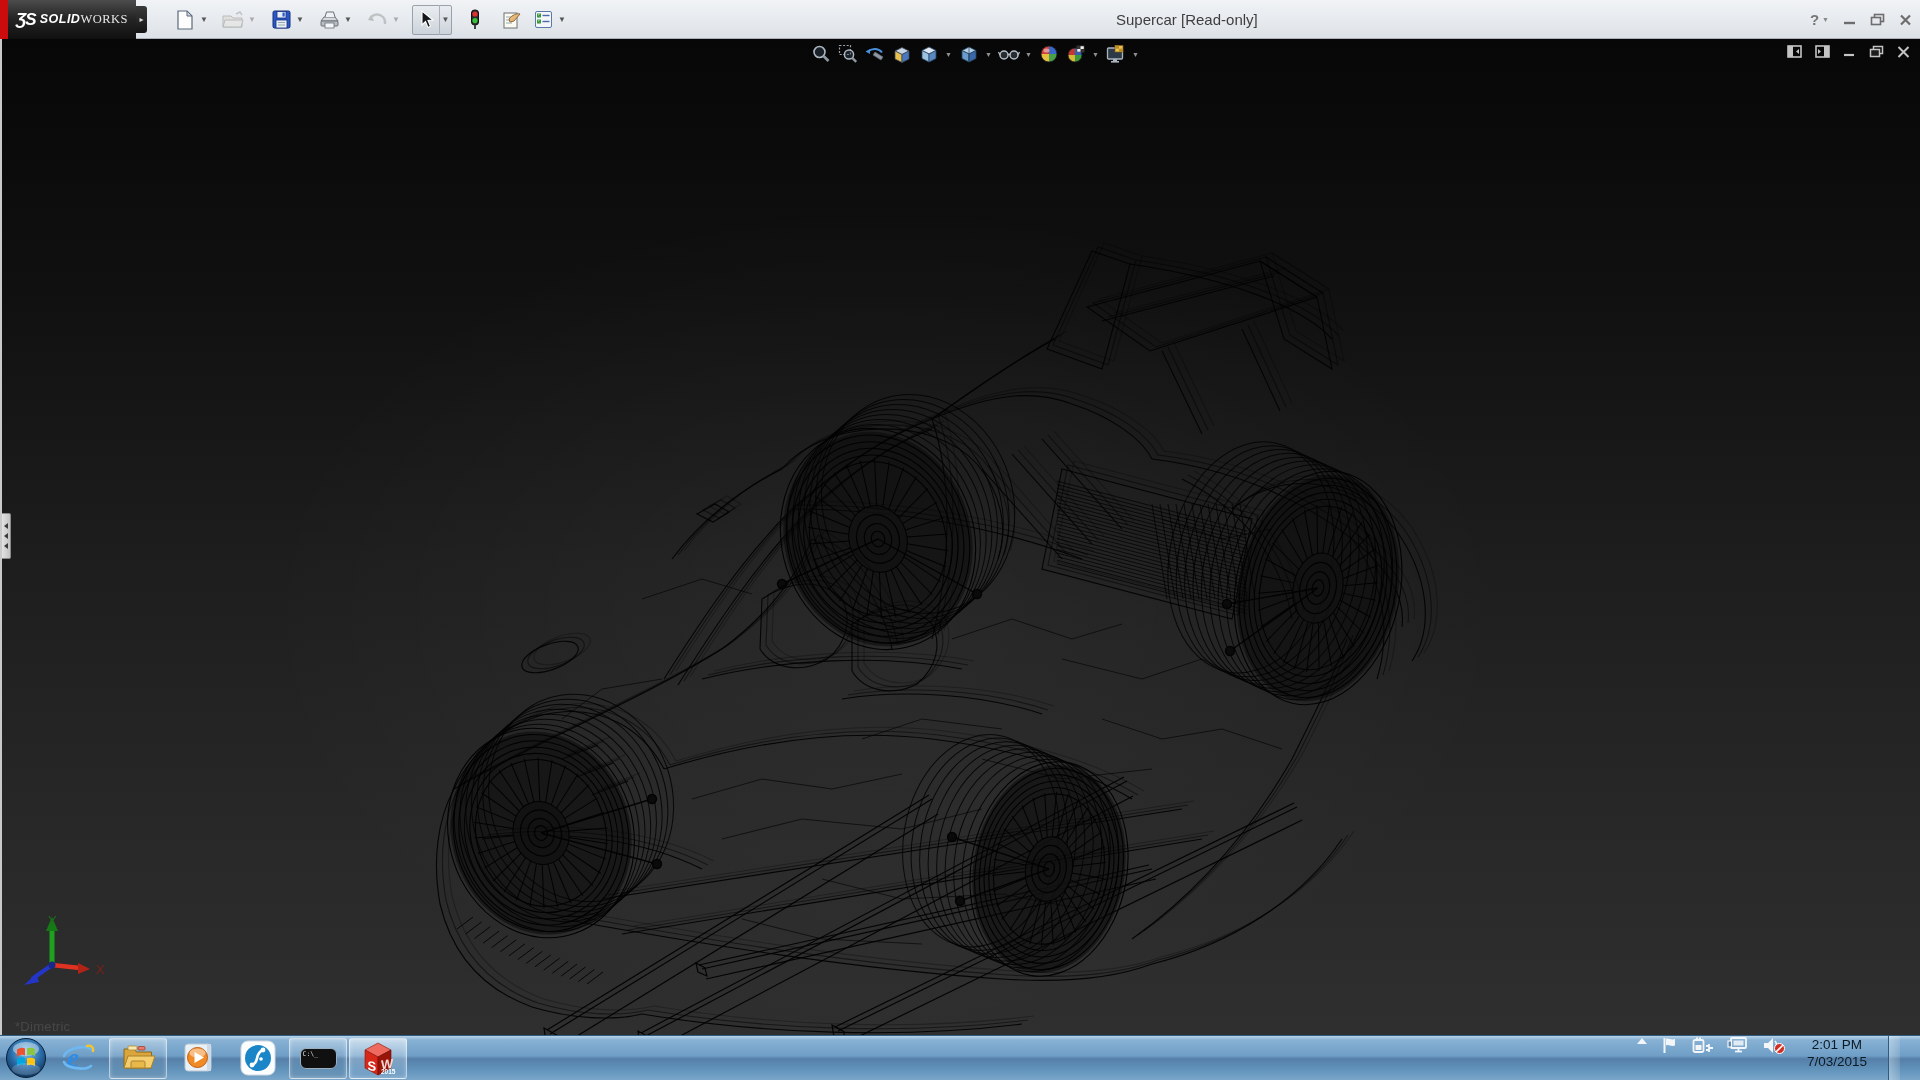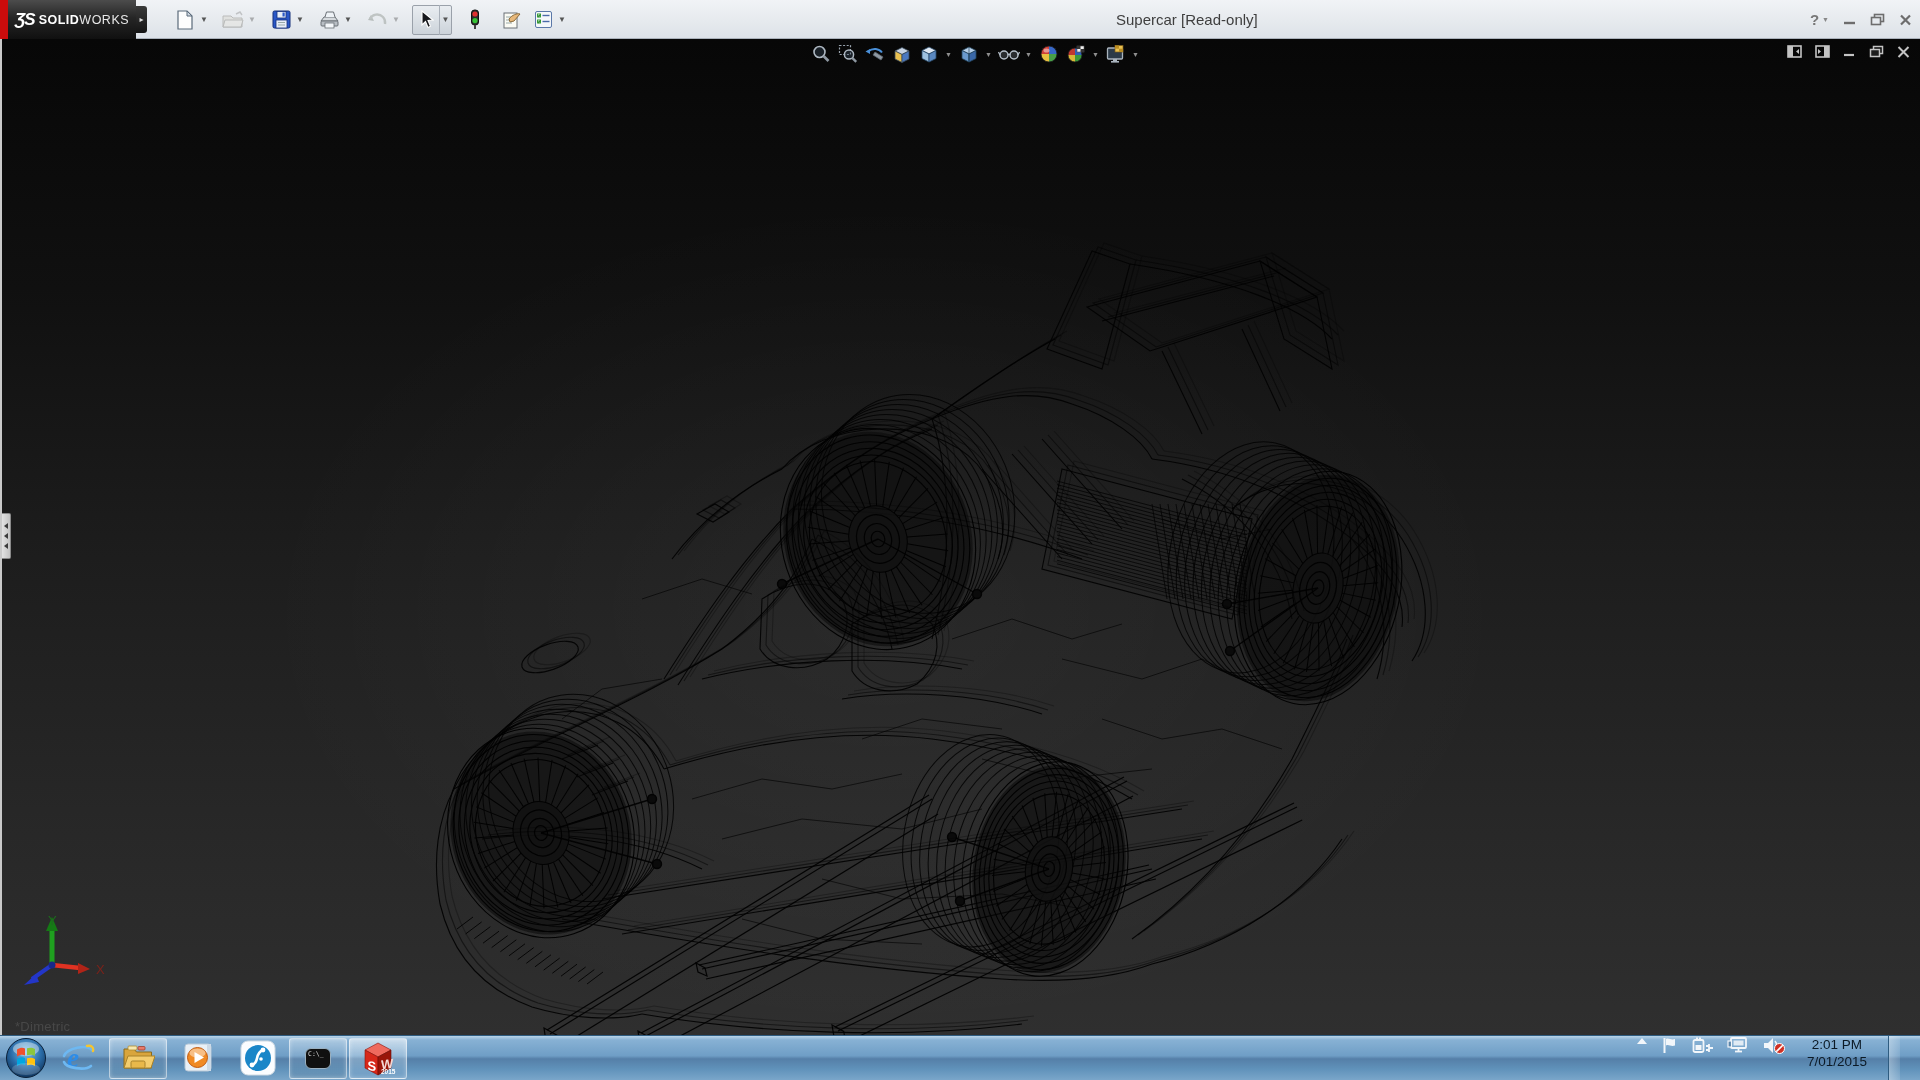--- a/index.html
+++ b/index.html
@@ -8,21 +8,21 @@
   
   .titlebar { position:absolute; top:0; left:0; width:1920px; height:39px;
     background:linear-gradient(180deg,#f1f3f6 0%,#e6eaee 55%,#dde2e8 100%);
     border-bottom:1px solid #aab1ba; z-index:40; }
   .accent-stripe { position:absolute; left:0; top:0; width:8px; height:39px; background:#cc0c0c; }
   .logo-block { position:absolute; left:8px; top:0; height:39px; width:128px;
     background:linear-gradient(180deg,#4c4c4c 0%,#262626 45%,#101010 100%);
     display:flex; align-items:center; justify-content:center; gap:4px; color:#fff; }
   .logo-mark { font-size:17px; font-weight:bold; font-style:italic; letter-spacing:-1px; }
   .logo-text { font-size:12.5px; letter-spacing:.5px; }
-  .logo-text b { font-weight:700; } .logo-text span { font-weight:300; color:#e8e8e8; }
+  .logo-text b { font-weight:700;font-style:italic; } .logo-text span { font-weight:300; color:#e8e8e8;font-family:Liberation Serif, serif; }
   .logo-flyout { position:absolute; left:136px; top:6px; width:11px; height:27px;
     background:linear-gradient(180deg,#3a3a3a,#141414); color:#ddd; font-size:8px;
     display:flex; align-items:center; justify-content:center; border-radius:0 3px 3px 0; }
   .main-toolbar { position:absolute; left:172px; top:0; height:39px; display:flex; align-items:center; gap:2px; }
   .tb-btn { width:26px; height:28px; display:flex; align-items:center; justify-content:center; border-radius:2px; }
   .tb-dd { width:12px; height:28px; display:flex; align-items:center; justify-content:center; font-size:8px; color:#555; }
   .disabled { opacity:.42; filter:grayscale(85%); }
   .tb-group { display:flex; align-items:center; margin-right:8px; }
   .sel-box { display:flex; align-items:center; border:1px solid #9aa1aa; background:linear-gradient(180deg,#e9edf1,#ccd3da); border-radius:2px; height:30px; }
   .sel-box .tb-dd { border-left:1px solid #aab1ba; height:30px; }
@@ -64,21 +64,21 @@
     background:linear-gradient(180deg,#b9d4e9 0%,#87b1d4 9%,#6f9ec6 45%,#557fa8 52%,#6092ba 75%,#7aa6ca 100%);
     border-top:1px solid #2f5c80; display:flex; align-items:center; z-index:50; }
   .start-orb { width:44px; height:44px; margin-left:4px; display:flex; align-items:center; justify-content:center; }
   .task-btn { width:58px; height:41px; margin:0 1px; display:flex; align-items:center; justify-content:center; border-radius:3px; }
   .task-btn.running { border:1px solid rgba(255,255,255,.55); background:linear-gradient(180deg,rgba(255,255,255,.30),rgba(255,255,255,.08) 50%,rgba(0,0,0,.08)); box-shadow:inset 0 0 4px rgba(255,255,255,.35); }
   .task-btn.active { background:linear-gradient(180deg,rgba(255,255,255,.55),rgba(210,230,245,.35) 50%,rgba(120,160,200,.25)); }
   .tray { margin-left:auto; display:flex; align-items:flex-start; gap:13px; padding-right:20px; height:45px; }
   .tray-icon { display:flex; align-items:center; justify-content:center; }
   .clock { text-align:center; color:#0c1a26; font-size:13.5px; line-height:17px; padding:0 8px; }
   .show-desktop { width:12px; height:45px; border-left:1px solid #2f5c80; background:linear-gradient(90deg,rgba(255,255,255,.35),rgba(255,255,255,.12)); }
-  .cmd-face { width:26px; height:21px; background:#101010; border:1px solid #9ab0c0; border-radius:6px; position:relative; }
+  .cmd-face { width:37px; height:21px; background:#101010; border:1px solid #9ab0c0; border-radius:6px; position:relative; }
   .cmd-face span { position:absolute; left:2px; top:1px; font-family:"DejaVu Sans Mono",monospace; font-size:6.5px; color:#d8d8d8; letter-spacing:0; }
 </style>
 </head>
 <body>
 
 <div class="titlebar">
   <div class="accent-stripe"></div>
   <div class="logo-block">
     <span class="logo-mark">ƷS</span>
     <span class="logo-text"><b>SOLID</b><span>WORKS</span></span>
@@ -909,17 +909,17 @@
     <div class="tray-icon">
       <svg width="24" height="19" viewBox="0 0 24 19">
         <path d="M2,7 h4 l5,-5 v15 l-5,-5 h-4 z" fill="#f2f6fa"></path>
         <path d="M13,5 C15,7 15,12 13,14" fill="none" stroke="#f2f6fa" stroke-width="1.6"></path>
         <circle cx="17.5" cy="12.5" r="5" fill="#d03024" stroke="#fff" stroke-width="1"></circle>
         <line x1="14.2" y1="15.8" x2="20.8" y2="9.2" stroke="#fff" stroke-width="1.6"></line>
       </svg>
     </div>
     <div class="clock">
       <div>2:01 PM</div>
-      <div>7/01/2015</div>
+      <div>7/03/2015</div>
     </div>
     <div class="show-desktop"></div>
   </div>
 </div>
 
 </body></html>

